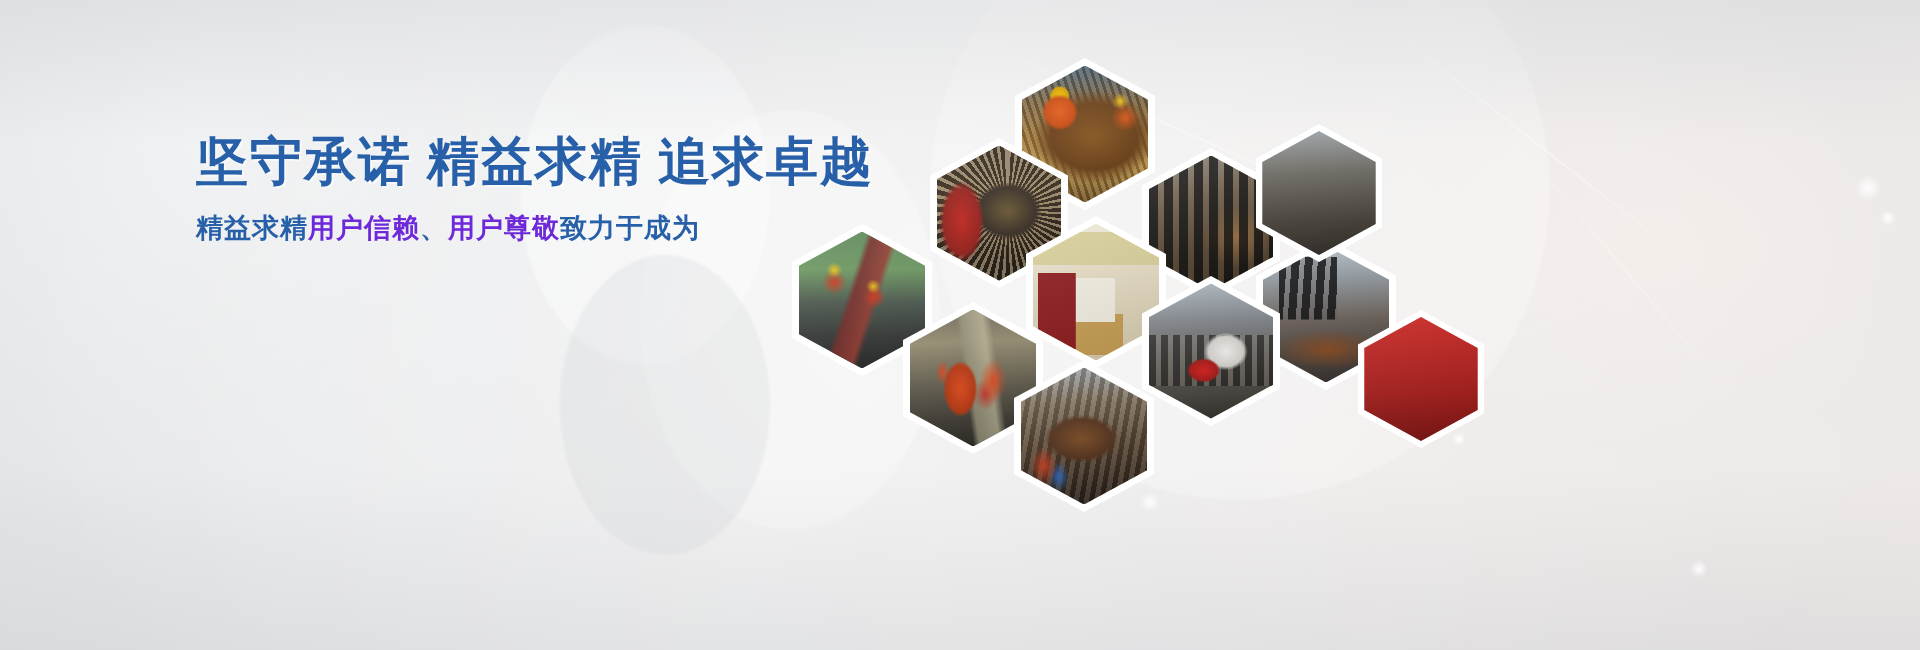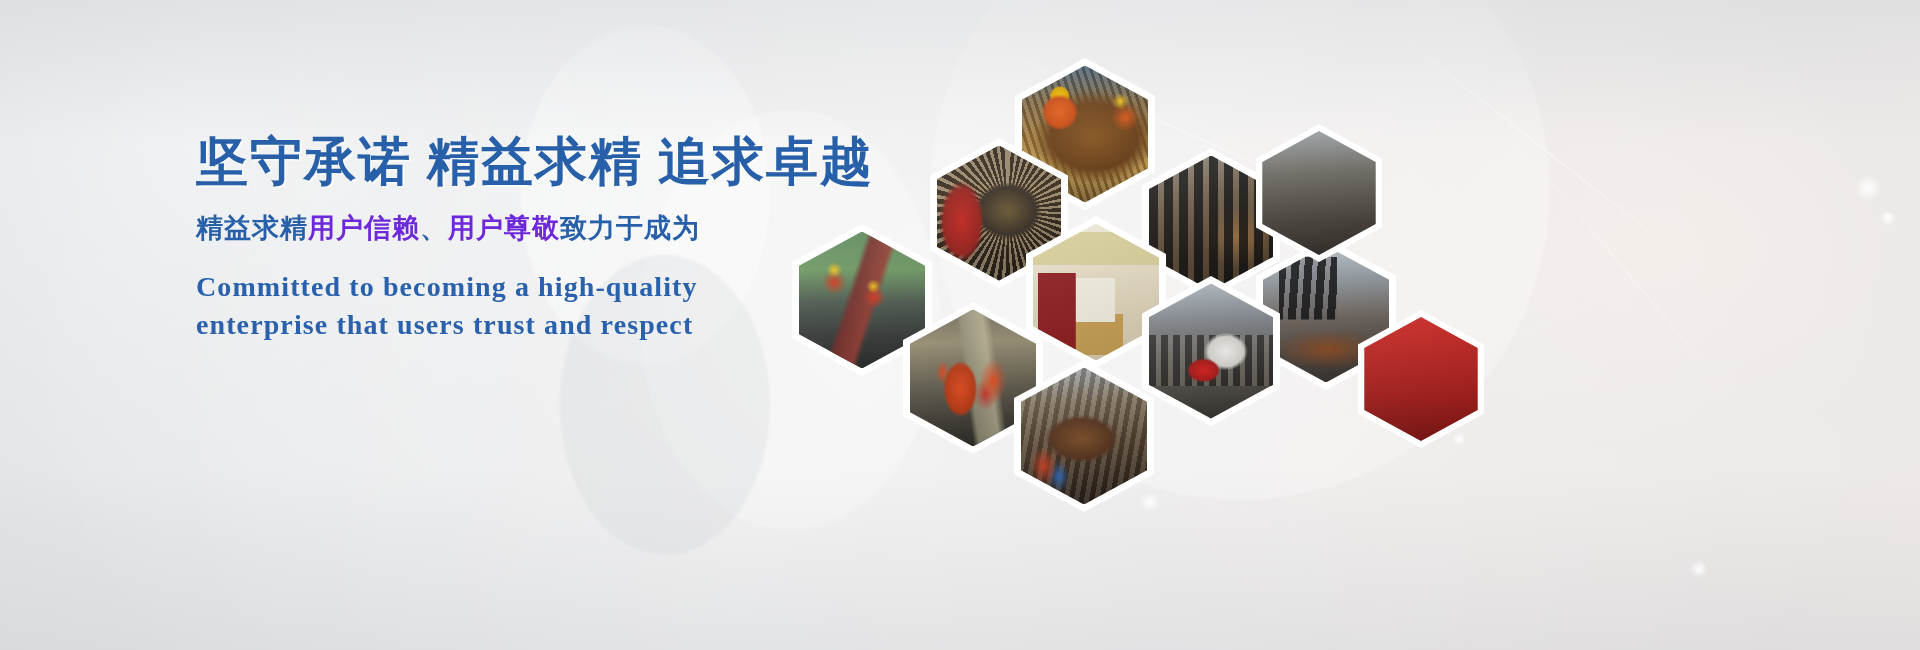--- a/index.html
+++ b/index.html
@@ -250,24 +250,20 @@
   <div class="spark" style="left:1690px; top:560px; width:18px; height:18px;"></div>
 
   <div class="text-block">
 
     <div class="headline">坚守承诺  精益求精 追求卓越</div>
 
     <div class="subline">
       <span>精益求精</span><span class="hl">用户信赖</span><span>、</span><span class="hl">用户尊敬</span><span>致力于成为</span>
     </div>
 
-    <div class="eng">
-      <div>Committed to becoming a high-quality</div>
-      <div>enterprise that users trust and respect</div>
-    </div>
 
   </div>
 
   <div class="collage">
 
     <div class="hex" style="left:255px; top:28px;  width:140px; height:152px;">
       <div class="inner">
           <div class="ph ph-rotor-lift"></div>
         </div>
     </div>

